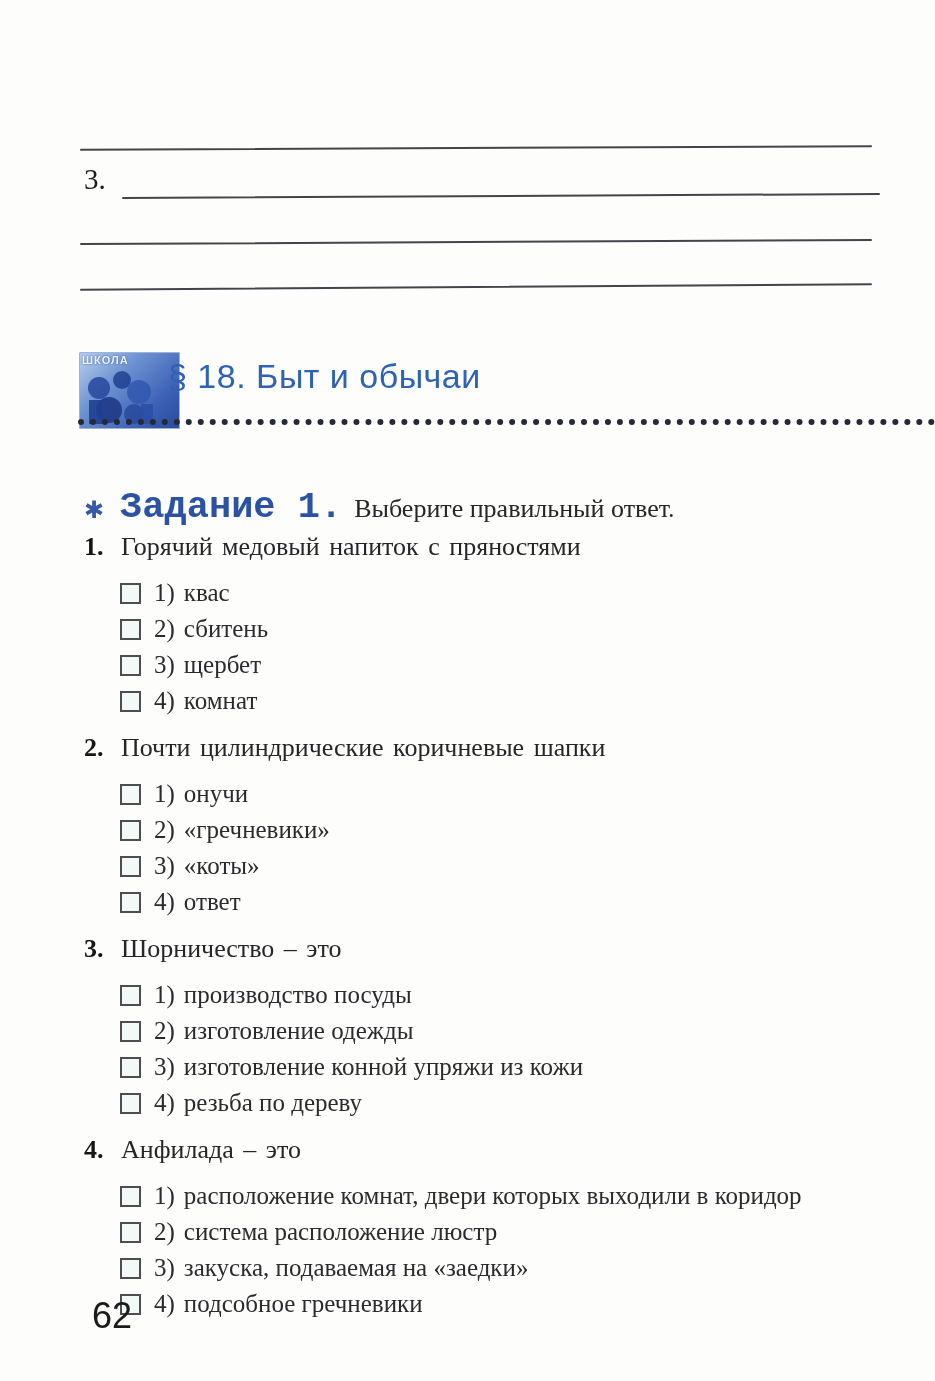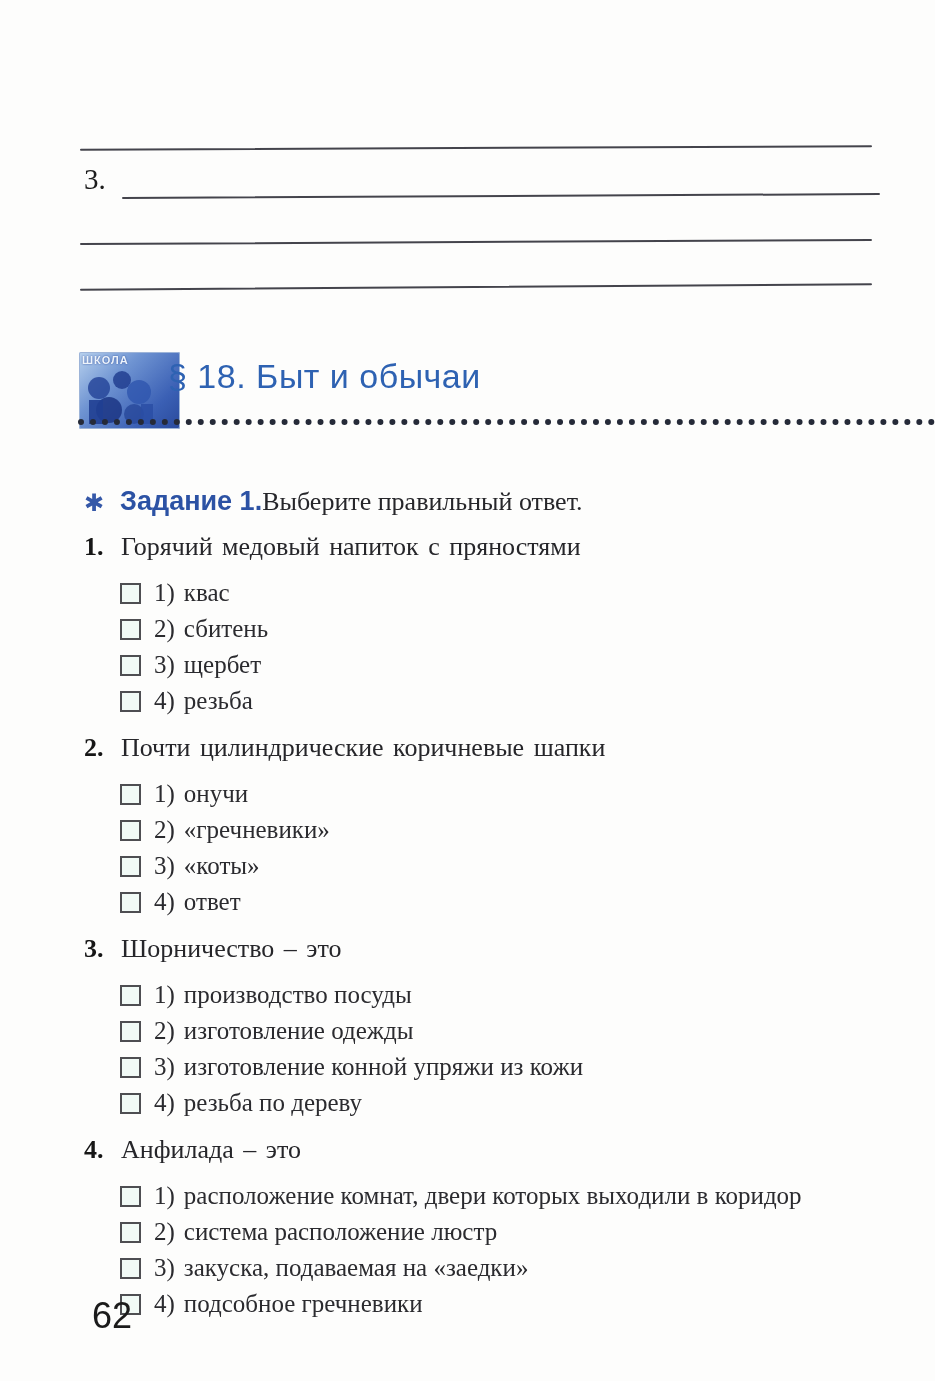--- a/index.html
+++ b/index.html
@@ -52,23 +52,23 @@
   }
   
   .task-row{
     position:absolute;top:486px;left:84px;right:30px;
     display:flex;align-items:baseline;
   }
   .task-marker{
     font-size:24px;margin-right:16px;position:relative;top:1px;
   }
   .task-label{
-    font-family:Liberation Sans, sans-serif;
-    font-size:27px;font-weight:bold;
-    margin-right:0;
+    font-family:Liberation Mono, monospace;
+    font-size:37px;font-weight:bold;
+    margin-right:12px;
   }
   .task-instruction{font-size:26px;color:#26262a;}
   
   .questions{
     position:absolute;top:532px;left:84px;right:28px;
   }
   .question{margin-bottom:14px;}
   .question-title{
     display:flex;align-items:baseline;
     height:34px;margin-bottom:9px;
@@ -149,21 +149,21 @@
         <span class="option-text">сбитень</span>
       </div>
       <div class="option-row">
         <span class="checkbox"></span>
         <span class="option-number">3)</span>
         <span class="option-text">щербет</span>
       </div>
       <div class="option-row">
         <span class="checkbox"></span>
         <span class="option-number">4)</span>
-        <span class="option-text">резьба</span>
+        <span class="option-text">комнат</span>
       </div>
     </div>
 
     <div class="question">
       <div class="question-title">
         <span class="question-number">2.</span>
         <span class="question-text">Почти цилиндрические коричневые шапки</span>
       </div>
       <div class="option-row">
         <span class="checkbox"></span>

